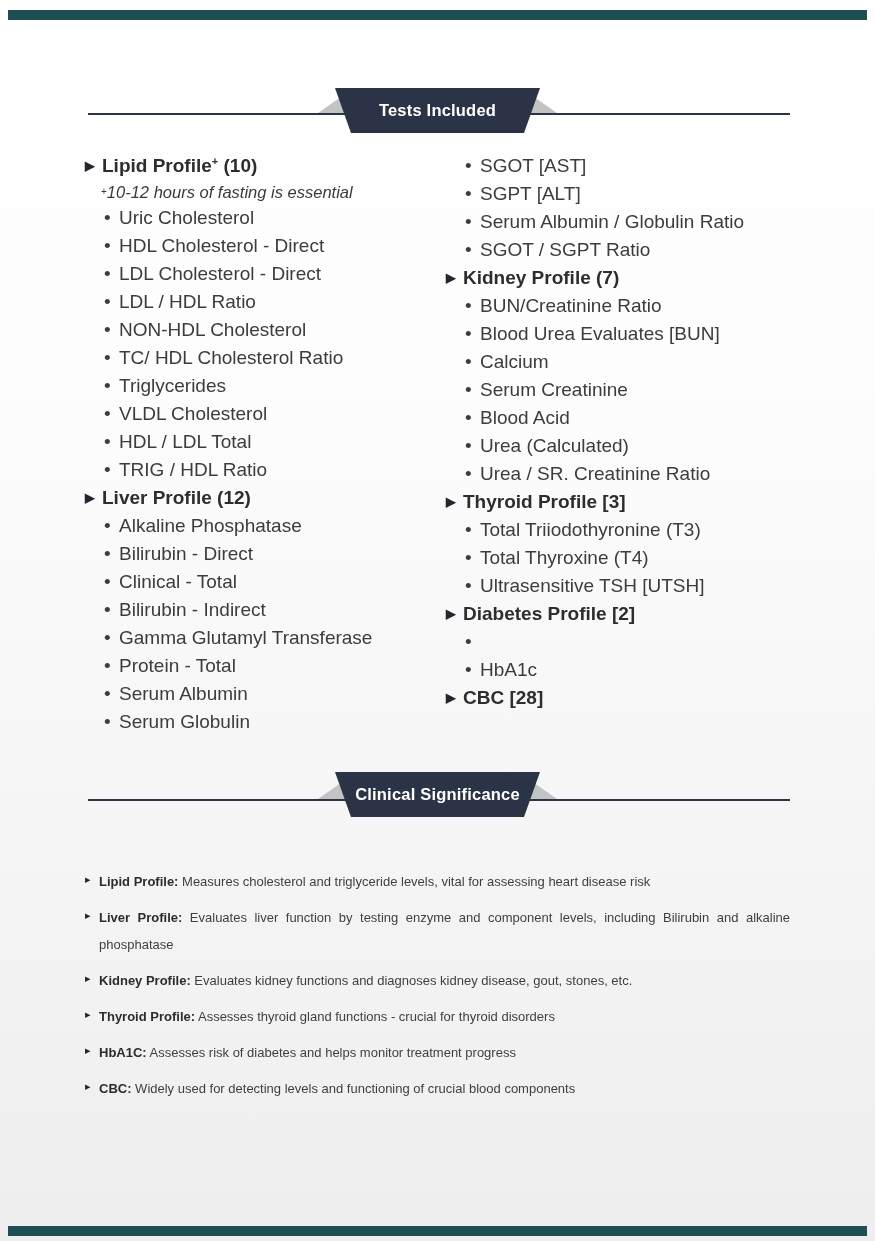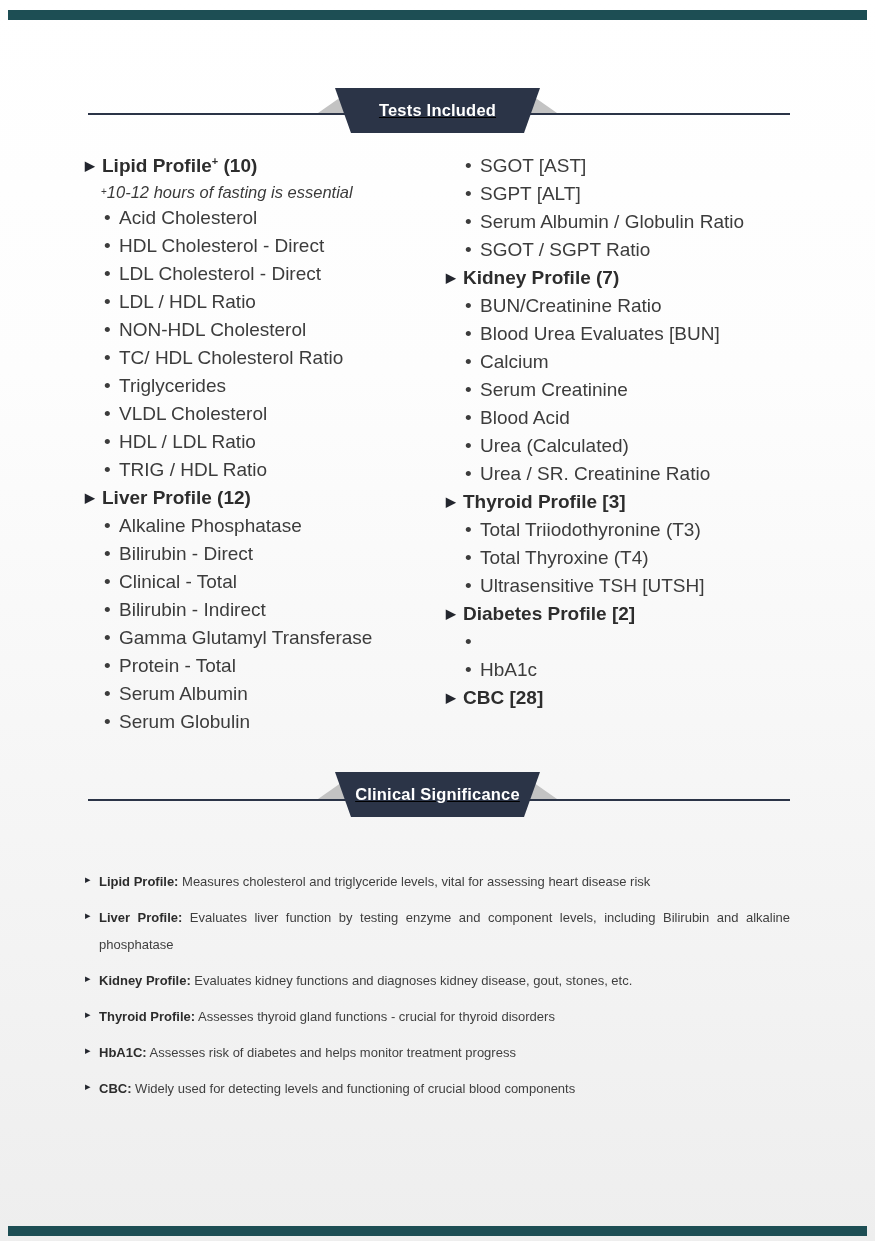--- a/index.html
+++ b/index.html
@@ -18,21 +18,21 @@
   
   .ribbon{position:absolute;left:0;width:875px;height:45px;}
   .ribbon .ribbon-line{position:absolute;left:88px;width:702px;height:2px;background:#2b3447;z-index:1;}
   .ribbon .fold{position:absolute;width:30px;height:21px;background:#c3c3c3;z-index:2;}
   .ribbon .fold.left{left:318px;clip-path:polygon(0 100%,100% 0,100% 100%);}
   .ribbon .fold.right{left:527px;clip-path:polygon(0 0,100% 100%,0 100%);}
   .ribbon .band{
     position:absolute;left:335px;top:0;width:205px;height:45px;
     background:#2b3447;z-index:3;
     clip-path:polygon(0 0,100% 0,92.2% 100%,7.8% 100%);
-    display:flex;align-items:center;justify-content:center;text-decoration:underline;
+    display:flex;align-items:center;justify-content:center;
   }
   .ribbon .band span{color:#ffffff;font-weight:bold;font-size:16.5px;letter-spacing:.2px;}
 
   
   .tests-col{position:absolute;color:#3c3c3c;}
   .tests-col.left-col{left:85px;top:152px;width:350px;}
   .tests-col.right-col{left:446px;top:152px;width:370px;}
   .row{display:flex;align-items:center;height:28px;font-size:19px;}
   .row.heading{font-weight:bold;color:#2d2d2d;}
   .row .arrow{width:17px;font-size:12.5px;color:#23262e;line-height:1;flex:0 0 17px;}
@@ -74,21 +74,21 @@
       <div class="row heading">
         <span class="arrow">▶</span>
         <span class="htext">Lipid Profile<sup>+</sup> (10)</span>
       </div>
       <div class="row note">
         <sup>+</sup>
         <span>10-12 hours of fasting is essential</span>
       </div>
       <div class="row item">
         <span class="bullet">•</span>
-        <span class="itext">Acid Cholesterol</span>
+        <span class="itext">Uric Cholesterol</span>
       </div>
       <div class="row item">
         <span class="bullet">•</span>
         <span class="itext">HDL Cholesterol - Direct</span>
       </div>
       <div class="row item">
         <span class="bullet">•</span>
         <span class="itext">LDL Cholesterol - Direct</span>
       </div>
       <div class="row item">
@@ -106,21 +106,21 @@
       <div class="row item">
         <span class="bullet">•</span>
         <span class="itext">Triglycerides</span>
       </div>
       <div class="row item">
         <span class="bullet">•</span>
         <span class="itext">VLDL Cholesterol</span>
       </div>
       <div class="row item">
         <span class="bullet">•</span>
-        <span class="itext">HDL / LDL Ratio</span>
+        <span class="itext">HDL / LDL Total</span>
       </div>
       <div class="row item">
         <span class="bullet">•</span>
         <span class="itext">TRIG / HDL Ratio</span>
       </div>
       <div class="row heading">
         <span class="arrow">▶</span>
         <span class="htext">Liver Profile (12)</span>
       </div>
       <div class="row item">

